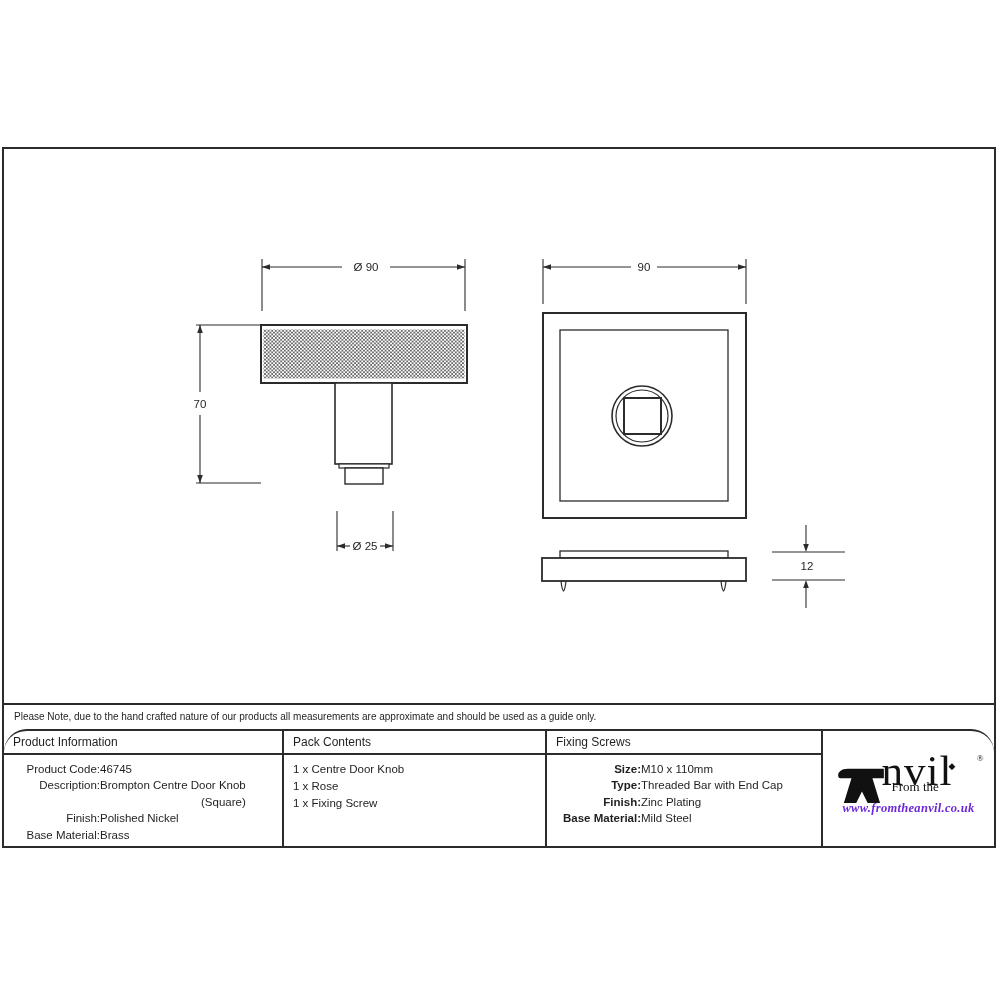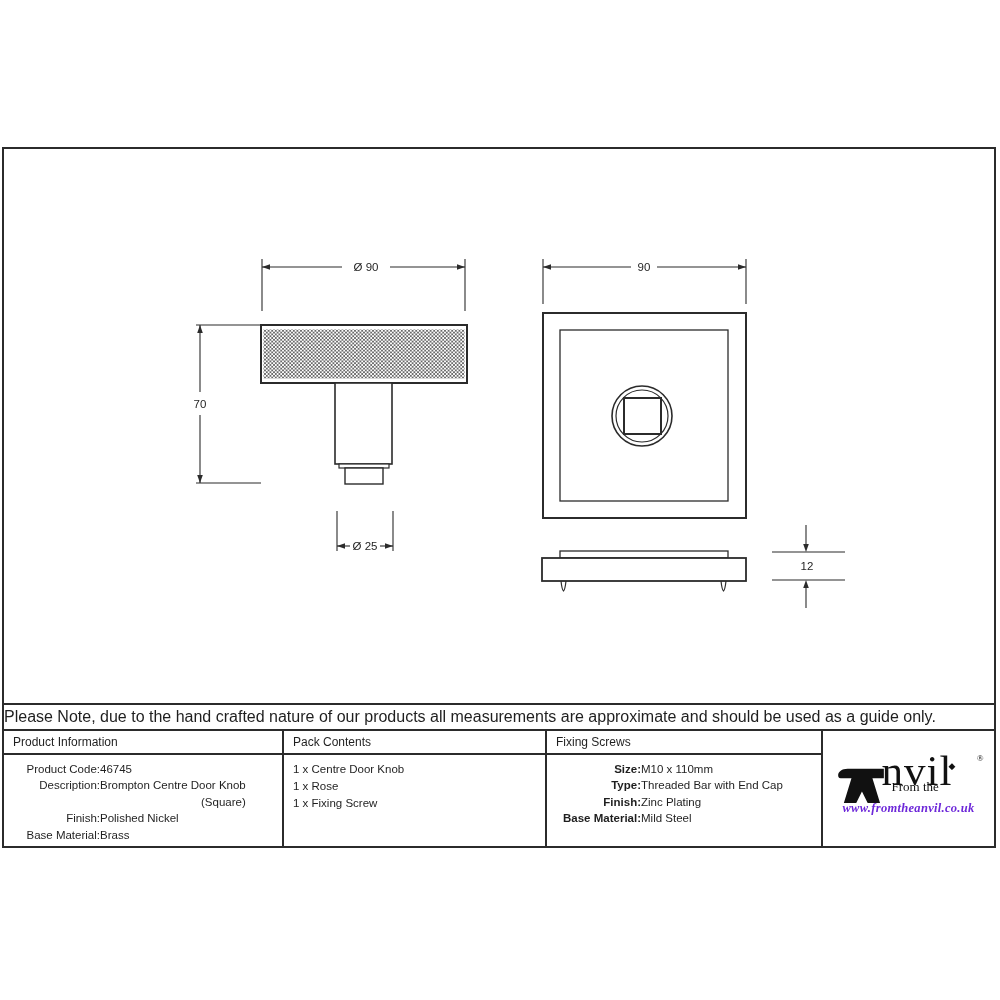--- a/index.html
+++ b/index.html
@@ -3,23 +3,23 @@
 <meta charset="utf-8">
 <style>
   html,body{margin:0;padding:0;background:#ffffff;}
   .page{position:relative;width:1000px;height:1000px;background:#fff;
         font-family:"Liberation Sans",sans-serif;color:#1f1f1f;overflow:hidden;}
   .frame{position:absolute;left:2px;top:147px;width:994px;height:701px;
          border:2px solid #2b2b2b;box-sizing:border-box;background:#fff;
          display:flex;flex-direction:column;}
   .drawing-area{position:relative;width:990px;height:554px;}
   .note-row{height:24px;border-top:2px solid #2b2b2b;display:flex;align-items:center;
-            padding-left:0;font-size:16px;box-sizing:content-box;}
+            padding-left:10px;font-size:10px;box-sizing:content-box;}
   .info-table{border-top:2px solid #2b2b2b;height:117px;display:grid;
-              grid-template-columns:280px 263px 276px 1fr;grid-template-rows:24px 1fr;}
+              grid-template-columns:280px 263px 276px 1fr;grid-template-rows:24px 1fr;border-radius:23px;}
   .cell{box-sizing:border-box;overflow:hidden;}
   .hdr{border-right:2px solid #2b2b2b;border-bottom:2px solid #2b2b2b;
        display:flex;align-items:center;padding-left:9px;font-size:12px;}
   .bd{border-right:2px solid #2b2b2b;padding:6px 4px 0 9px;font-size:11.5px;line-height:16.5px;}
   .logo-cell{grid-column:4;grid-row:1/3;display:flex;align-items:center;justify-content:center;}
   .kv{display:flex;}
   .kv .k{width:87px;flex:0 0 87px;text-align:right;}
   .kv .v{white-space:pre-line;text-align:right;}
   .fs .k{width:85px;flex:0 0 85px;font-weight:bold;}
   .pack div{margin-bottom:0.5px;}

